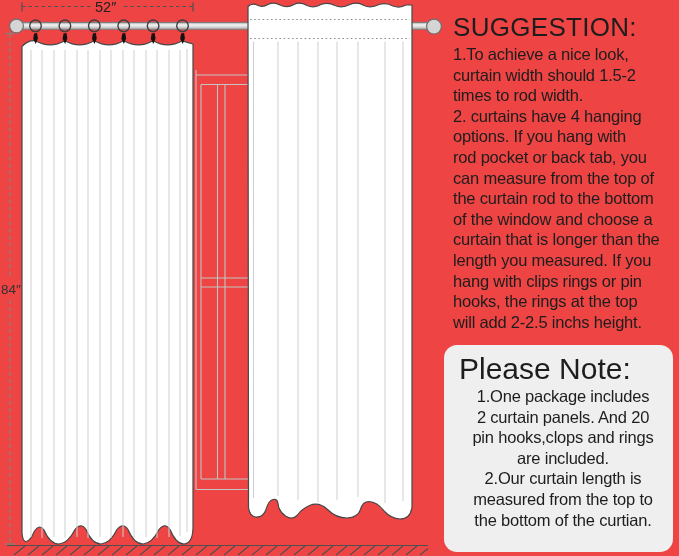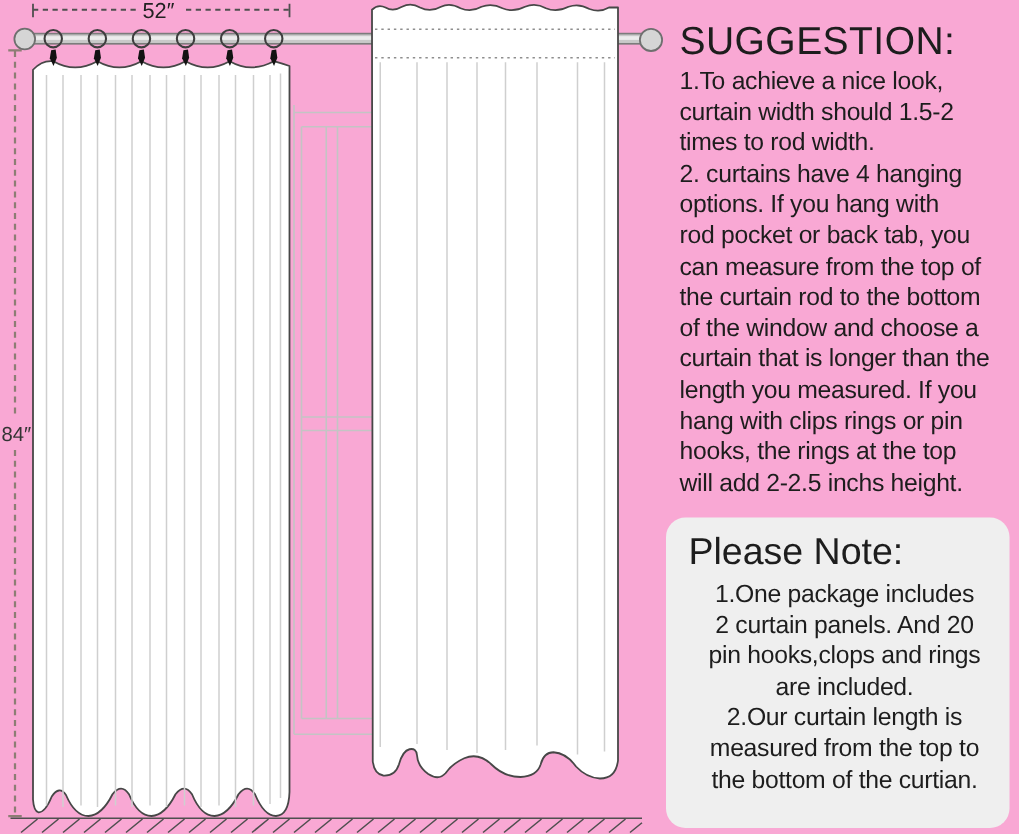--- a/index.html
+++ b/index.html
@@ -1,31 +1,31 @@
 <!DOCTYPE html>
 <html><head>
 <meta charset="utf-8">
 <style>
   html,body{margin:0;padding:0;}
   body{
     width:679px;height:556px;overflow:hidden;background:#ffffff;
     font-family:"Liberation Sans", sans-serif;color:#1d1d1d;
   }
-  .canvas{position:relative;width:679px;height:556px;background:#f9a8d4;}
+  .canvas{position:relative;width:679px;height:556px;background:#ef4444;}
   .diagram-svg{position:absolute;left:0;top:0;}
   svg text{font-family:"Liberation Sans", sans-serif;}
   .suggestion{position:absolute;left:453px;top:12px;width:228px;}
   .suggestion h2{margin:0;font-size:26px;font-weight:400;line-height:30px;letter-spacing:.3px;}
   .suggestion p{margin:2px 0 0 0;font-size:16.5px;line-height:20.6px;white-space:pre-line;letter-spacing:-.2px;}
   .note-box{
     position:absolute;left:444px;top:345px;width:229px;height:207px;
     box-sizing:border-box;border-radius:13px;background:#efefef;
     padding:8px 6px 0 15px;
   }
-  .note-box h2{margin:0;font-size:25px;font-weight:400;line-height:31px;}
+  .note-box h2{margin:0;font-size:30px;font-weight:400;line-height:31px;}
   .note-box p{margin:2px 0 0 0;font-size:16.5px;line-height:20.6px;white-space:pre-line;letter-spacing:-.2px;text-align:center;}
 </style>
 </head>
 <body>
 
 <div class="canvas">
 
   <svg class="diagram-svg" width="460" height="556" viewBox="0 0 460 556">
 
     <g stroke="#4f4f4f" stroke-width="1.2" fill="none">

